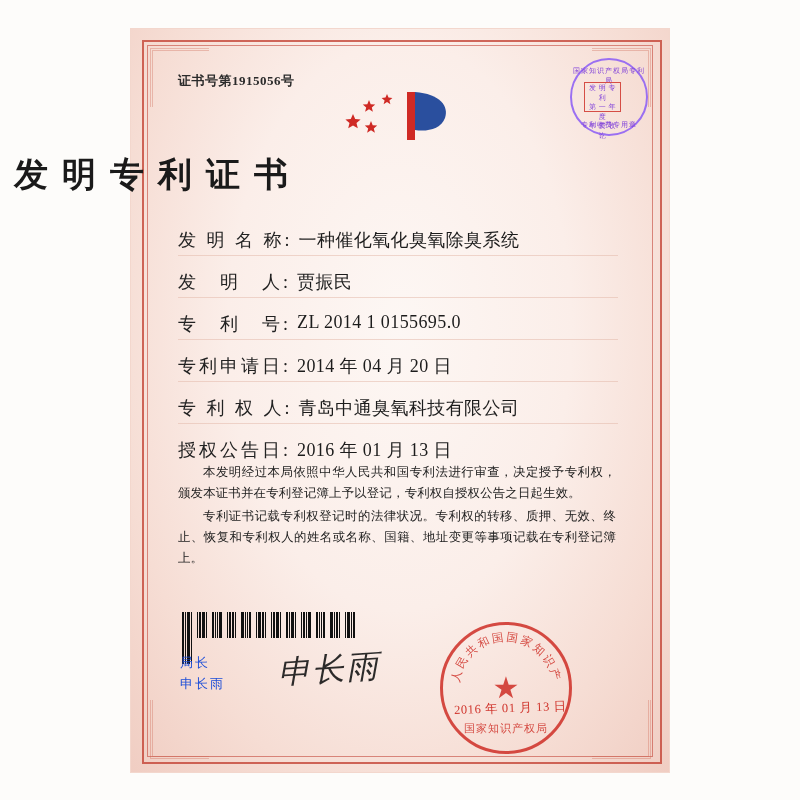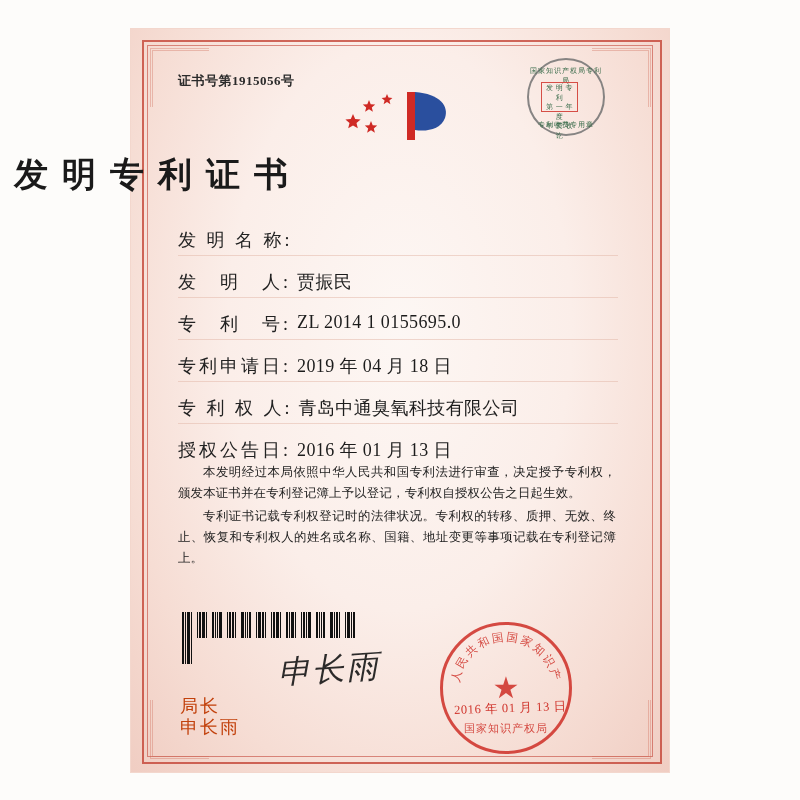--- a/index.html
+++ b/index.html
@@ -155,25 +155,24 @@
     background: #111;
     height: 26px;
     margin-right: 1px;
     vertical-align: top;
   }
 
   .sign-block {
     position: absolute;
     left: 180px;
     top: 652px;
-    font-size: 18px;
-    color: #c2410c;
+    font-size: 13px;
+    color: #1d4ed8;
     letter-spacing: 2px;
     line-height: 21px;
-    margin-top: 44px;
   }
   .signature {
     position: absolute;
     left: 278px;
     top: 648px;
     font-size: 32px;
     color: #1b1b1b;
     font-family: "DejaVu Serif", "Liberation Serif", serif;
     font-style: italic;
     transform: rotate(-4deg);
@@ -222,27 +221,27 @@
     top: 96px;
     text-align: center;
     font-size: 11px;
     color: #d0342c;
     letter-spacing: 1px;
   }
 
   
   .seal-small {
     position: absolute;
-    left: 527px;
+    left: 570px;
     top: 58px;
     width: 74px;
     height: 74px;
     border-radius: 50%;
-    border: 2px solid #737373;
-    color: #14532d;
+    border: 2px solid #8b5cf6;
+    color: #6d28d9;
     opacity: .85;
   }
   .seal-small .inner-box {
     position: absolute;
     left: 12px;
     top: 22px;
     width: 37px;
     height: 30px;
     border: 1px solid #d0342c;
     font-size: 7px;
@@ -311,35 +310,36 @@
       <path d="M70 4 C95 6 104 18 100 30 C96 41 82 44 70 42 Z" fill="#2a4f9e"></path>
       <path d="M62 4 L70 4 L70 18 L62 26 Z" fill="#cf2a25"></path>
     </svg>
   </div>
 
   <div class="title">发明专利证书</div>
 
   <div class="fields">
     <div class="field-row">
       <span class="field-label">发 明 名 称:</span>
+      <span class="field-value">一种催化氧化臭氧除臭系统</span>
       <span class="field-rule"></span>
     </div>
     <div class="field-row">
       <span class="field-label">发　明　人:</span>
       <span class="field-value">贾振民</span>
       <span class="field-rule"></span>
     </div>
     <div class="field-row">
       <span class="field-label">专　利　号:</span>
       <span class="field-value">ZL 2014 1 0155695.0</span>
       <span class="field-rule"></span>
     </div>
     <div class="field-row">
       <span class="field-label">专利申请日:</span>
-      <span class="field-value">2019 年 04 月 18 日</span>
+      <span class="field-value">2014 年 04 月 20 日</span>
       <span class="field-rule"></span>
     </div>
     <div class="field-row">
       <span class="field-label">专 利 权 人:</span>
       <span class="field-value">青岛中通臭氧科技有限公司</span>
       <span class="field-rule"></span>
     </div>
     <div class="field-row">
       <span class="field-label">授权公告日:</span>
       <span class="field-value">2016 年 01 月 13 日</span>

